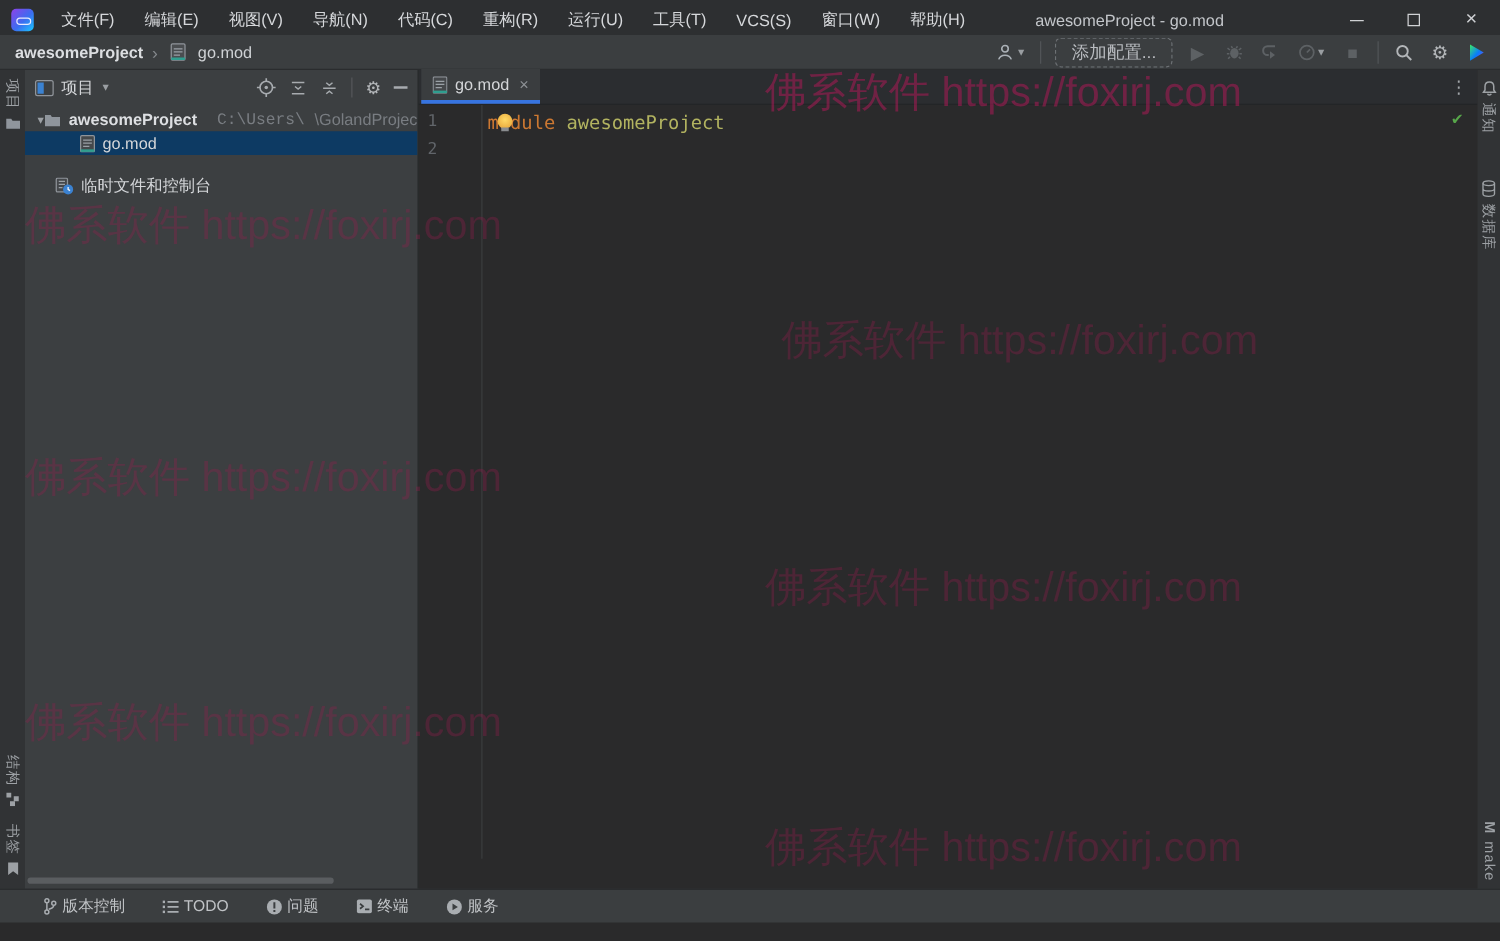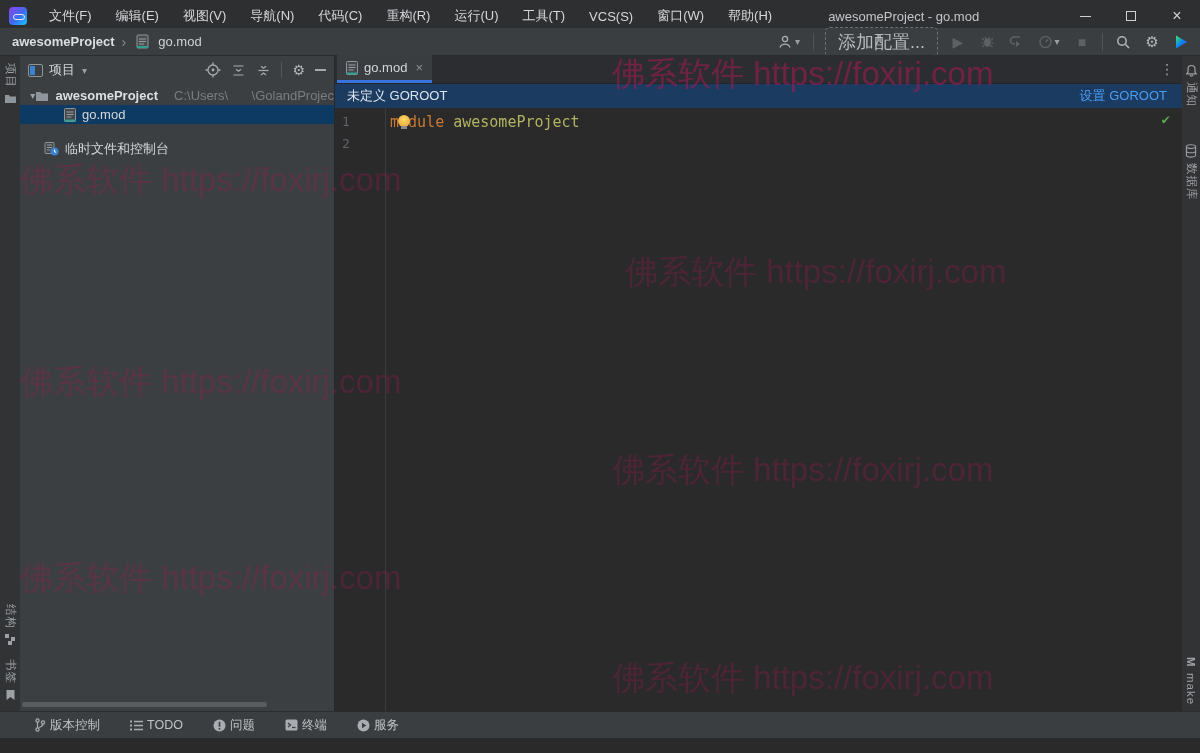--- a/index.html
+++ b/index.html
@@ -29,21 +29,21 @@
              background:#3b3e40; display:flex; align-items:center; border-bottom:1px solid #2a2c2e; }
   .crumbs { display:flex; align-items:center; gap:7px; margin-left:12px; }
   .crumb-project { font-weight:bold; color:#dcdee1; }
   .crumb-sep { color:#85898d; font-size:14px; }
   .crumb-file { color:#cfd2d5; }
   .tb-right { margin-left:auto; display:flex; align-items:center; gap:11px; padding-right:10px; }
   .tb-sep { width:1px; height:18px; background:#515457; }
   .tb-icon { width:18px; height:18px; display:flex; align-items:center; justify-content:center; }
   .caret { color:#9a9ea2; font-size:10px; margin-left:1px; }
   .add-config { border:1px dashed #6d7174; border-radius:5px; color:#b9bcc0;
-                padding:2px 12px; font-size:18px; background:transparent; }
+                padding:2px 12px; font-size:14px; background:transparent; }
   .glyph-btn { font-size:14px; color:#5d6164; }
   .gear { font-size:15px; color:#b3b6b9; }
 
   
   .left-stripe { position:absolute; left:0; top:56px; width:20px; height:655px; background:#313335;
                  display:flex; flex-direction:column; align-items:center; }
   .right-stripe { position:absolute; left:1182px; top:56px; width:18px; height:655px; background:#313335;
                   display:flex; flex-direction:column; align-items:center; }
   .vlabel { writing-mode:vertical-rl; text-orientation:sideways; font-size:11.5px; color:#9da1a5; letter-spacing:1px; }
   .stripe-gap { flex:1; }
@@ -277,21 +277,21 @@
 
     <div class="tree">
       <div class="trow" style="padding-left:10px;">
         <span class="chev">▾</span>
         <span class="tw" style="margin-right:6px;">
           <svg width="14" height="12" viewBox="0 0 14 12">
               <path d="M1 2h4.5l1 1.5H13V11H1z" fill="#8f959c"></path>
             </svg>
         </span>
         <span class="bold">awesomeProject</span>
-        <span class="dim" style="margin-left:16px;">C:\Users\</span>
+        <span class="dim" style="margin-left:16px;font-family:Liberation Mono, monospace;">C:\Users\</span>
         <span class="gap" style="width:52px;"></span>
         <span class="dim">\GolandProjec</span>
       </div>
       <div class="trow selected" style="padding-left:44px;">
         <span class="tw" style="margin-right:6px;">
           <svg width="12" height="14" viewBox="0 0 12 14">
               <rect x="0.5" y="0.5" width="11" height="13" rx="1" fill="#45484b" stroke="#8f949a"></rect>
               <path d="M2.5 4h7M2.5 6.5h7M2.5 9h5" stroke="#9aa0a6" stroke-width="1"></path>
               <rect x="0.5" y="11.5" width="11" height="2" fill="#2f9e8f"></rect>
             </svg>
@@ -323,24 +323,20 @@
               <path d="M2.5 4h7M2.5 6.5h7M2.5 9h5" stroke="#9aa0a6" stroke-width="1"></path>
               <rect x="0.5" y="11.5" width="11" height="2" fill="#2f9e8f"></rect>
             </svg>
         </span>
         <span>go.mod</span>
         <span class="tab-close">×</span>
       </div>
       <span class="tab-more">⋮</span>
     </div>
 
-    <div class="banner">
-      <span class="banner-msg">未定义 GOROOT</span>
-      <span class="banner-link">设置 GOROOT</span>
-    </div>
 
     <div class="code">
       <div class="gutter-line"></div>
       <div class="cl" style="top:3px;">
         <span class="ln">1</span>
         <span class="ct"><span class="kw">module</span>&nbsp;<span class="mod-name">awesomeProject</span></span>
       </div>
       <div class="cl" style="top:25px;">
         <span class="ln">2</span>
       </div>

